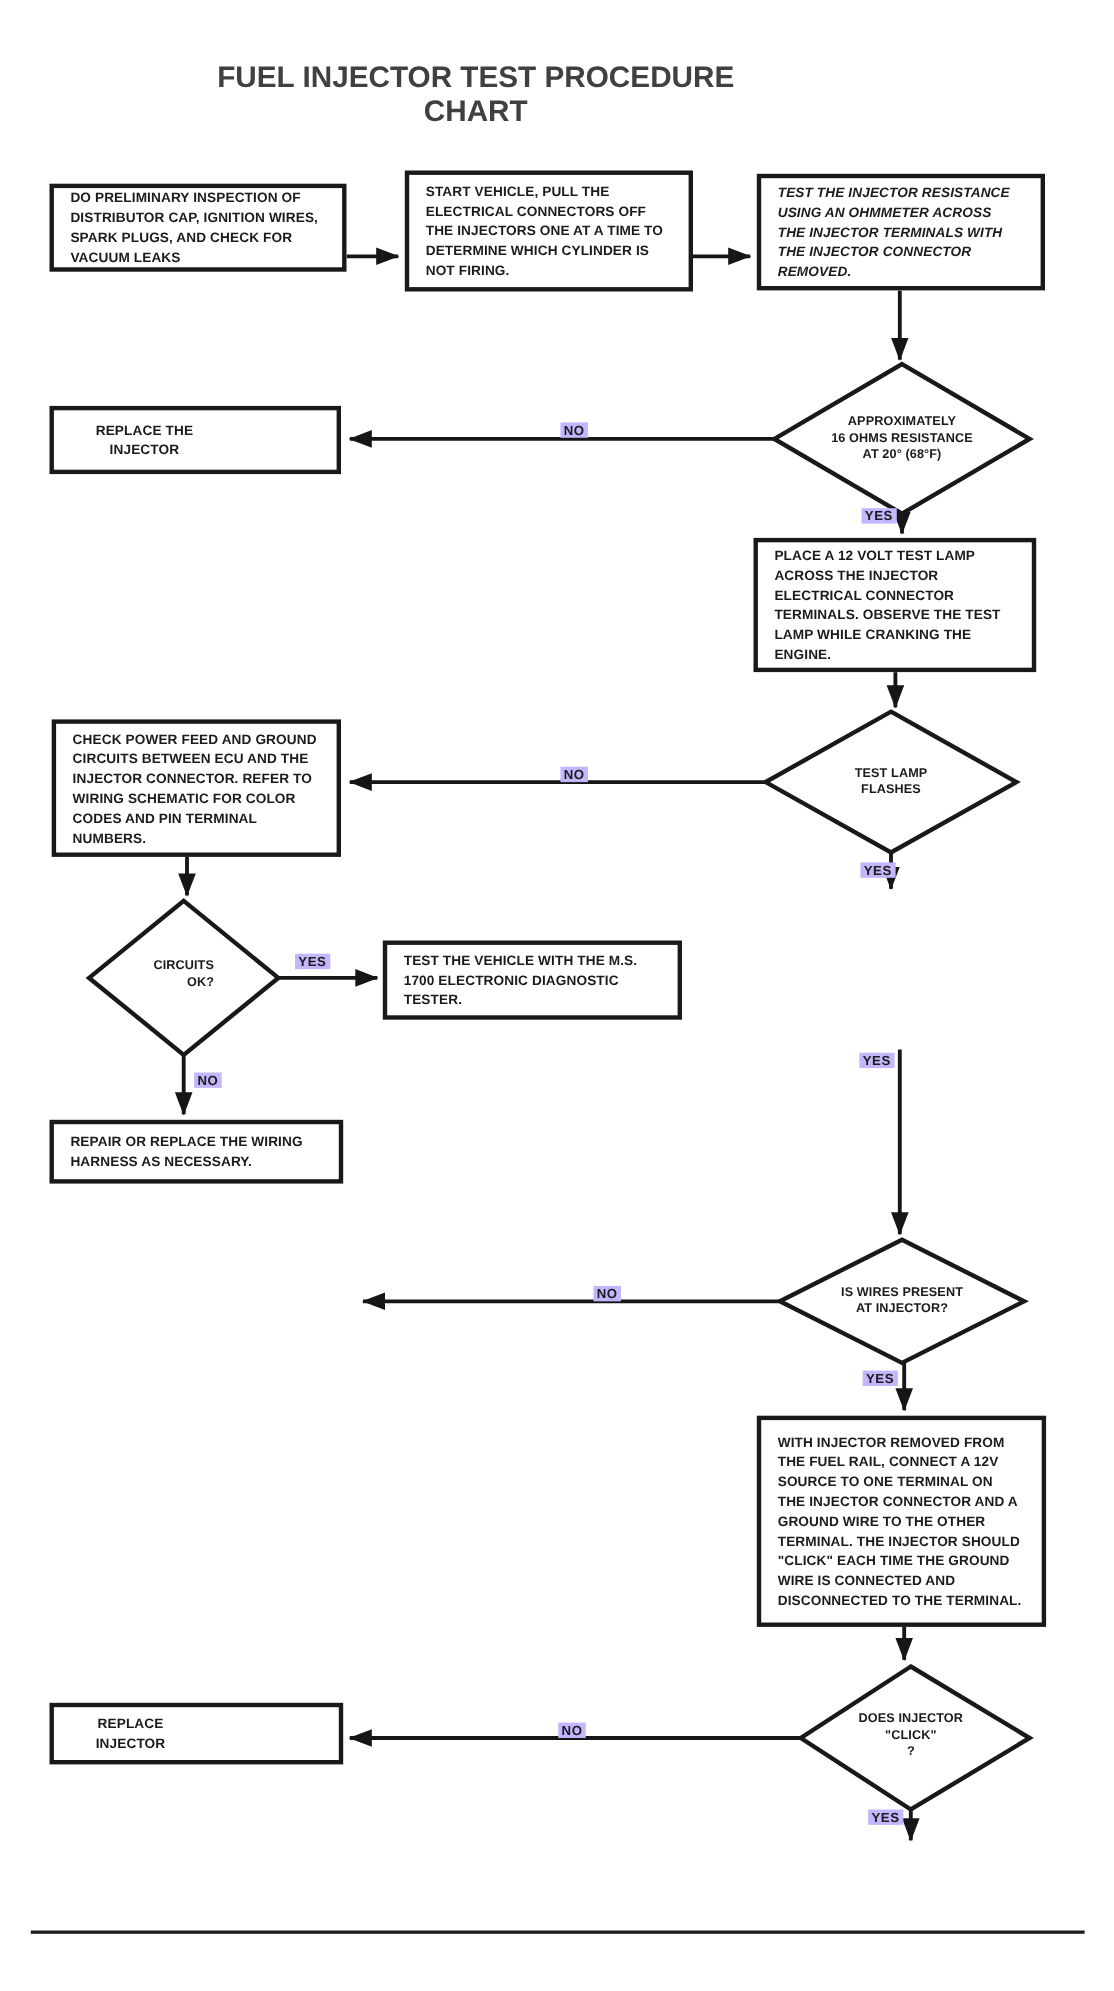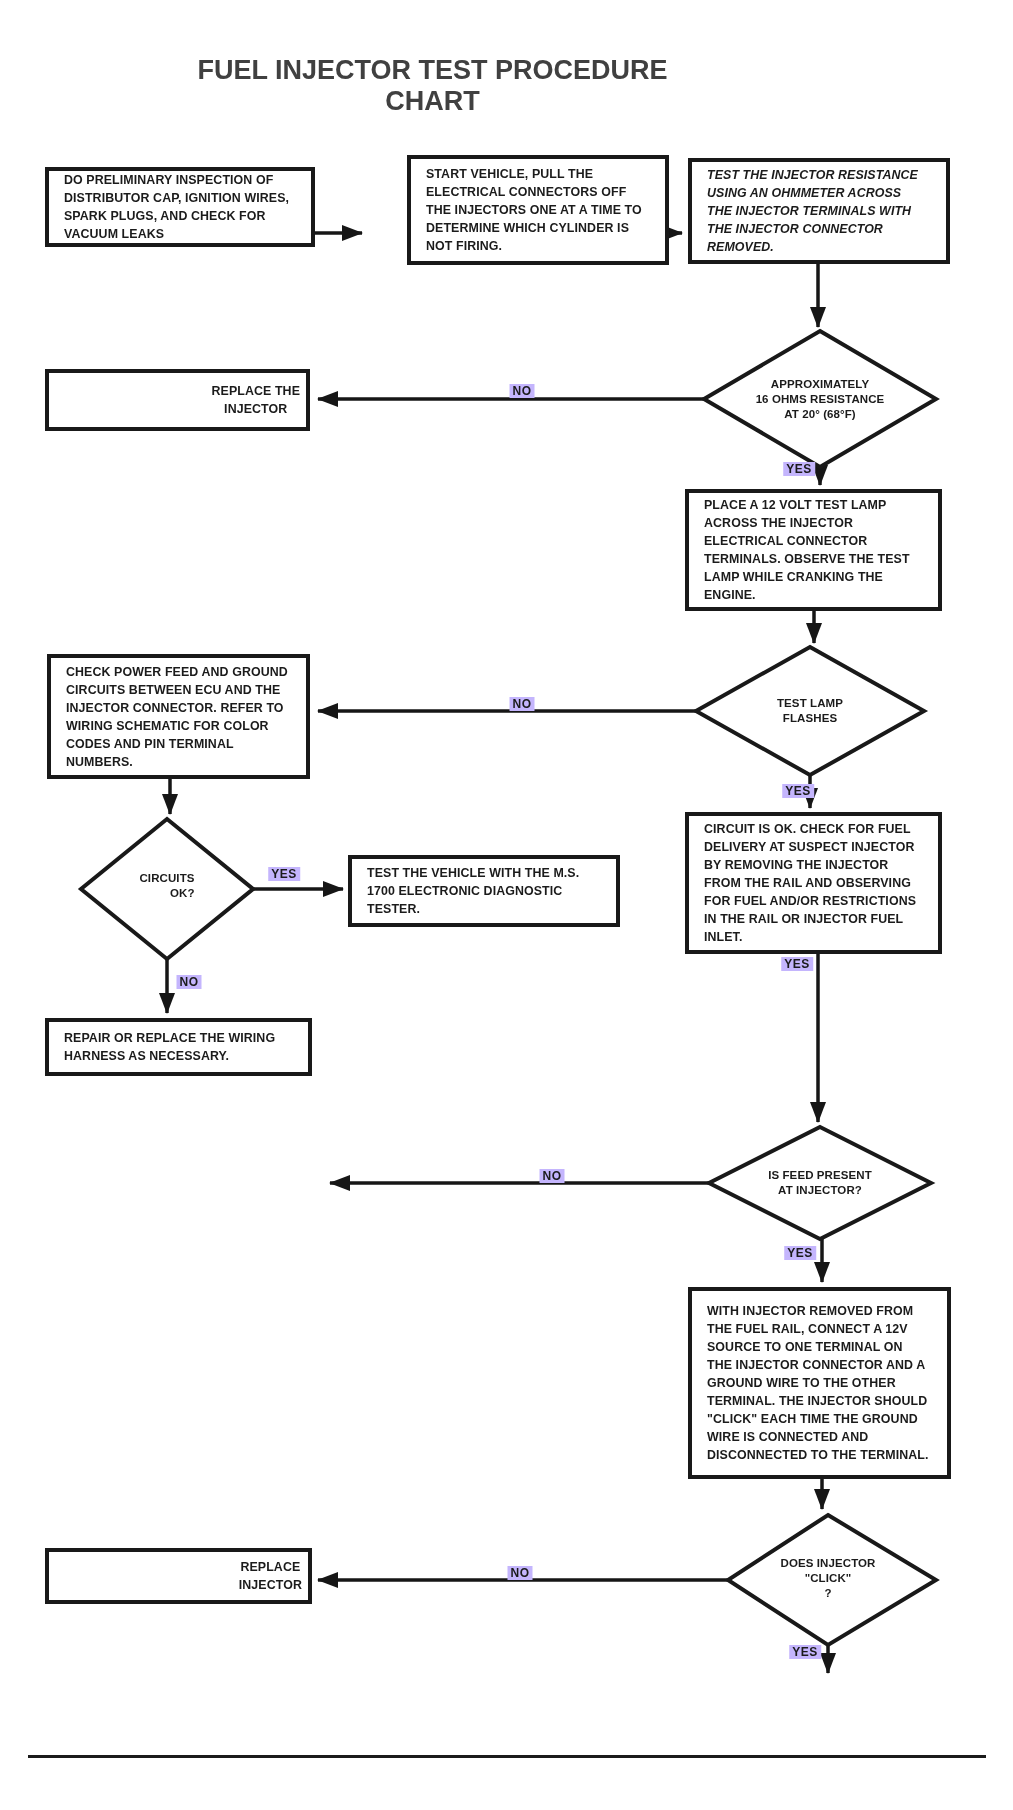--- a/index.html
+++ b/index.html
@@ -31,21 +31,21 @@
     align-items:center;
   }
   .box .txt{
     white-space:pre-line;
     font-weight:700;
     font-size:12.4px;
     line-height:18px;
     letter-spacing:0.1px;
     padding:6px 10px 6px 15px;
   }
-  .box.center{justify-content:flex-end;text-align:center;}
+  .box.center{justify-content:flex-start;text-align:center;padding-left:32px;}
   .box.center .txt{padding:4px 6px;}
   .dtext{
     position:absolute;
     transform:translate(-50%,-50%);
     text-align:center;
     white-space:pre-line;
     font-weight:700;
     font-size:11.5px;
     line-height:15px;
     letter-spacing:0.1px;
@@ -105,21 +105,21 @@
     <polygon points="828,1515 936,1580 828,1645 728,1580" fill="#fff" stroke="#191919" stroke-width="4"></polygon>
   </svg>
 
   <div class="box" style="left:45px;top:167px;width:270px;height:80px;">
     <div class="txt">DO PRELIMINARY INSPECTION OF
 DISTRIBUTOR CAP, IGNITION WIRES,
 SPARK PLUGS, AND CHECK FOR
 VACUUM LEAKS</div>
   </div>
 
-  <div class="box" style="left:368px;top:155px;width:262px;height:110px;margin-left:39px;">
+  <div class="box" style="left:368px;top:155px;width:262px;height:110px;">
     <div class="txt">START VEHICLE, PULL THE
 ELECTRICAL CONNECTORS OFF
 THE INJECTORS ONE AT A TIME TO
 DETERMINE WHICH CYLINDER IS
 NOT FIRING.</div>
   </div>
 
   <div class="box" style="left:688px;top:158px;width:262px;height:106px;font-style:italic;">
     <div class="txt">TEST THE INJECTOR RESISTANCE
 USING AN OHMMETER ACROSS
@@ -144,29 +144,20 @@
 
   <div class="box" style="left:47px;top:654px;width:263px;height:125px;">
     <div class="txt">CHECK POWER FEED AND GROUND
 CIRCUITS BETWEEN ECU AND THE
 INJECTOR CONNECTOR. REFER TO
 WIRING SCHEMATIC FOR COLOR
 CODES AND PIN TERMINAL
 NUMBERS.</div>
   </div>
 
-  <div class="box" style="left:685px;top:812px;width:257px;height:142px;">
-    <div class="txt">CIRCUIT IS OK. CHECK FOR FUEL
-DELIVERY AT SUSPECT INJECTOR
-BY REMOVING THE INJECTOR
-FROM THE RAIL AND OBSERVING
-FOR FUEL AND/OR RESTRICTIONS
-IN THE RAIL OR INJECTOR FUEL
-INLET.</div>
-  </div>
 
   <div class="box" style="left:348px;top:855px;width:272px;height:72px;">
     <div class="txt">TEST THE VEHICLE WITH THE M.S.
 1700 ELECTRONIC DIAGNOSTIC
 TESTER.</div>
   </div>
 
   <div class="box" style="left:45px;top:1018px;width:267px;height:58px;">
     <div class="txt">REPAIR OR REPLACE THE WIRING
 HARNESS AS NECESSARY.</div>
@@ -191,21 +182,21 @@
   </div>
 
 
   <div class="dtext" style="left:820px;top:399px;">APPROXIMATELY
 16 OHMS RESISTANCE
 AT 20° (68°F)</div>
   <div class="dtext" style="left:810px;top:711px;">TEST LAMP
 FLASHES</div>
   <div class="dtext" style="left:167px;top:886px;text-align:right;">CIRCUITS
 OK?</div>
-  <div class="dtext" style="left:820px;top:1183px;">IS FEED PRESENT
+  <div class="dtext" style="left:820px;top:1183px;">IS WIRES PRESENT
 AT INJECTOR?</div>
   <div class="dtext" style="left:828px;top:1578px;">DOES INJECTOR
 "CLICK"
 ?</div>
 
   <span class="elabel" style="left:522px;top:391px;">NO</span>
   <span class="elabel" style="left:799px;top:469px;">YES</span>
   <span class="elabel" style="left:522px;top:704px;">NO</span>
   <span class="elabel" style="left:798px;top:791px;">YES</span>
   <span class="elabel" style="left:284px;top:874px;">YES</span>

